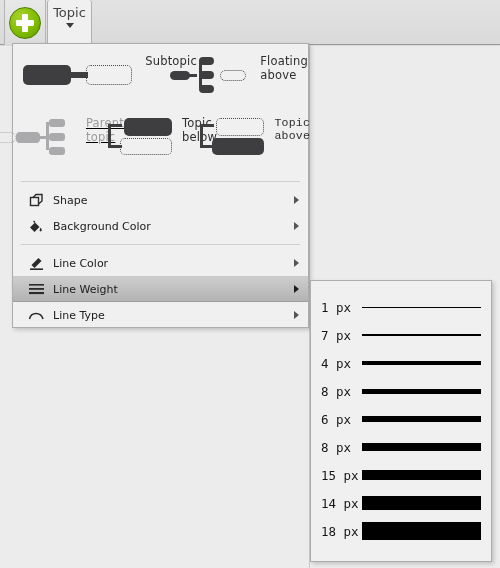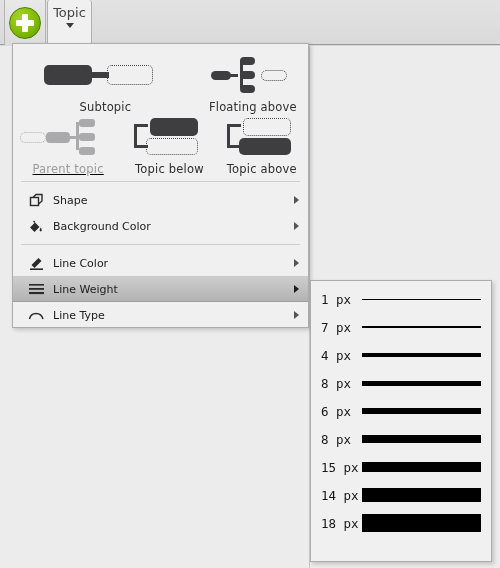--- a/index.html
+++ b/index.html
@@ -70,36 +70,36 @@
     position: absolute; left: 12px; top: 43px; width: 297px; height: 285px;
     background: #f0f0f0;
     border: 1px solid #adadad;
     box-shadow: 2px 2px 4px rgba(0,0,0,0.18);
   }
 
   
   .gallery { padding: 8px 0 0 0; }
   .grow { display: flex; }
   .gcell {
-    display: flex; flex-direction: column; align-items: center;
+    display: flex; flex-direction: row; align-items: flex-start;
     justify-content: flex-end;
   }
   .gcell .art { height: 46px; display: flex; align-items: center; justify-content: center; }
   .gcell .cap { font-size: 11.5px; color: #2e2e2e; margin-top: 2px; letter-spacing: .2px; }
   .gcell.disabled .cap { color: #9b9b9b; }
 
   
   .row1 { height: 62px; }
   .c-sub   { width: 186px; }
   .c-float { width: 111px; }
   
   .row2 { height: 62px; }
   .c-parent { width: 111px; text-decoration: underline; }
   .c-below  { width: 93px; }
-  .c-above  { width: 93px; }
+  .c-above  { width: 93px; font-family: Liberation Mono, monospace; }
 
   
   .node-solid {
     background: #3e3e41; border-radius: 5px;
   }
   .node-dotted {
     border: 1px dotted #4a4a4a; border-radius: 5px; background: transparent;
   }
 
   
@@ -161,21 +161,21 @@
     border-top: 1px solid #c9c9c9; border-bottom: 1px solid #9f9f9f;
     height: 26px;
   }
   .mitem.selected .arw { border-left-color: #1c1c1c; }
 
   
   .submenu {
     position: absolute; left: 310px; top: 280px; width: 182px; height: 282px;
     background: #f0f0f0; border: 1px solid #adadad;
     box-shadow: 2px 2px 4px rgba(0,0,0,0.18);
-    padding-top: 4px;
+    padding-top: 12px;
   }
   .wrow {
     height: 28px; display: flex; align-items: center; padding: 0 10px;
   }
   .wrow .wlbl { width: 44px; font-size: 12.5px; color: #161616; font-family: "DejaVu Sans Mono", monospace; }
   .wrow .wbar-wrap { flex: 1; display: flex; align-items: center; justify-content: flex-end; }
   .wrow .wbar { width: 119px; background: #000; }
 </style>
 </head>
 <body>

